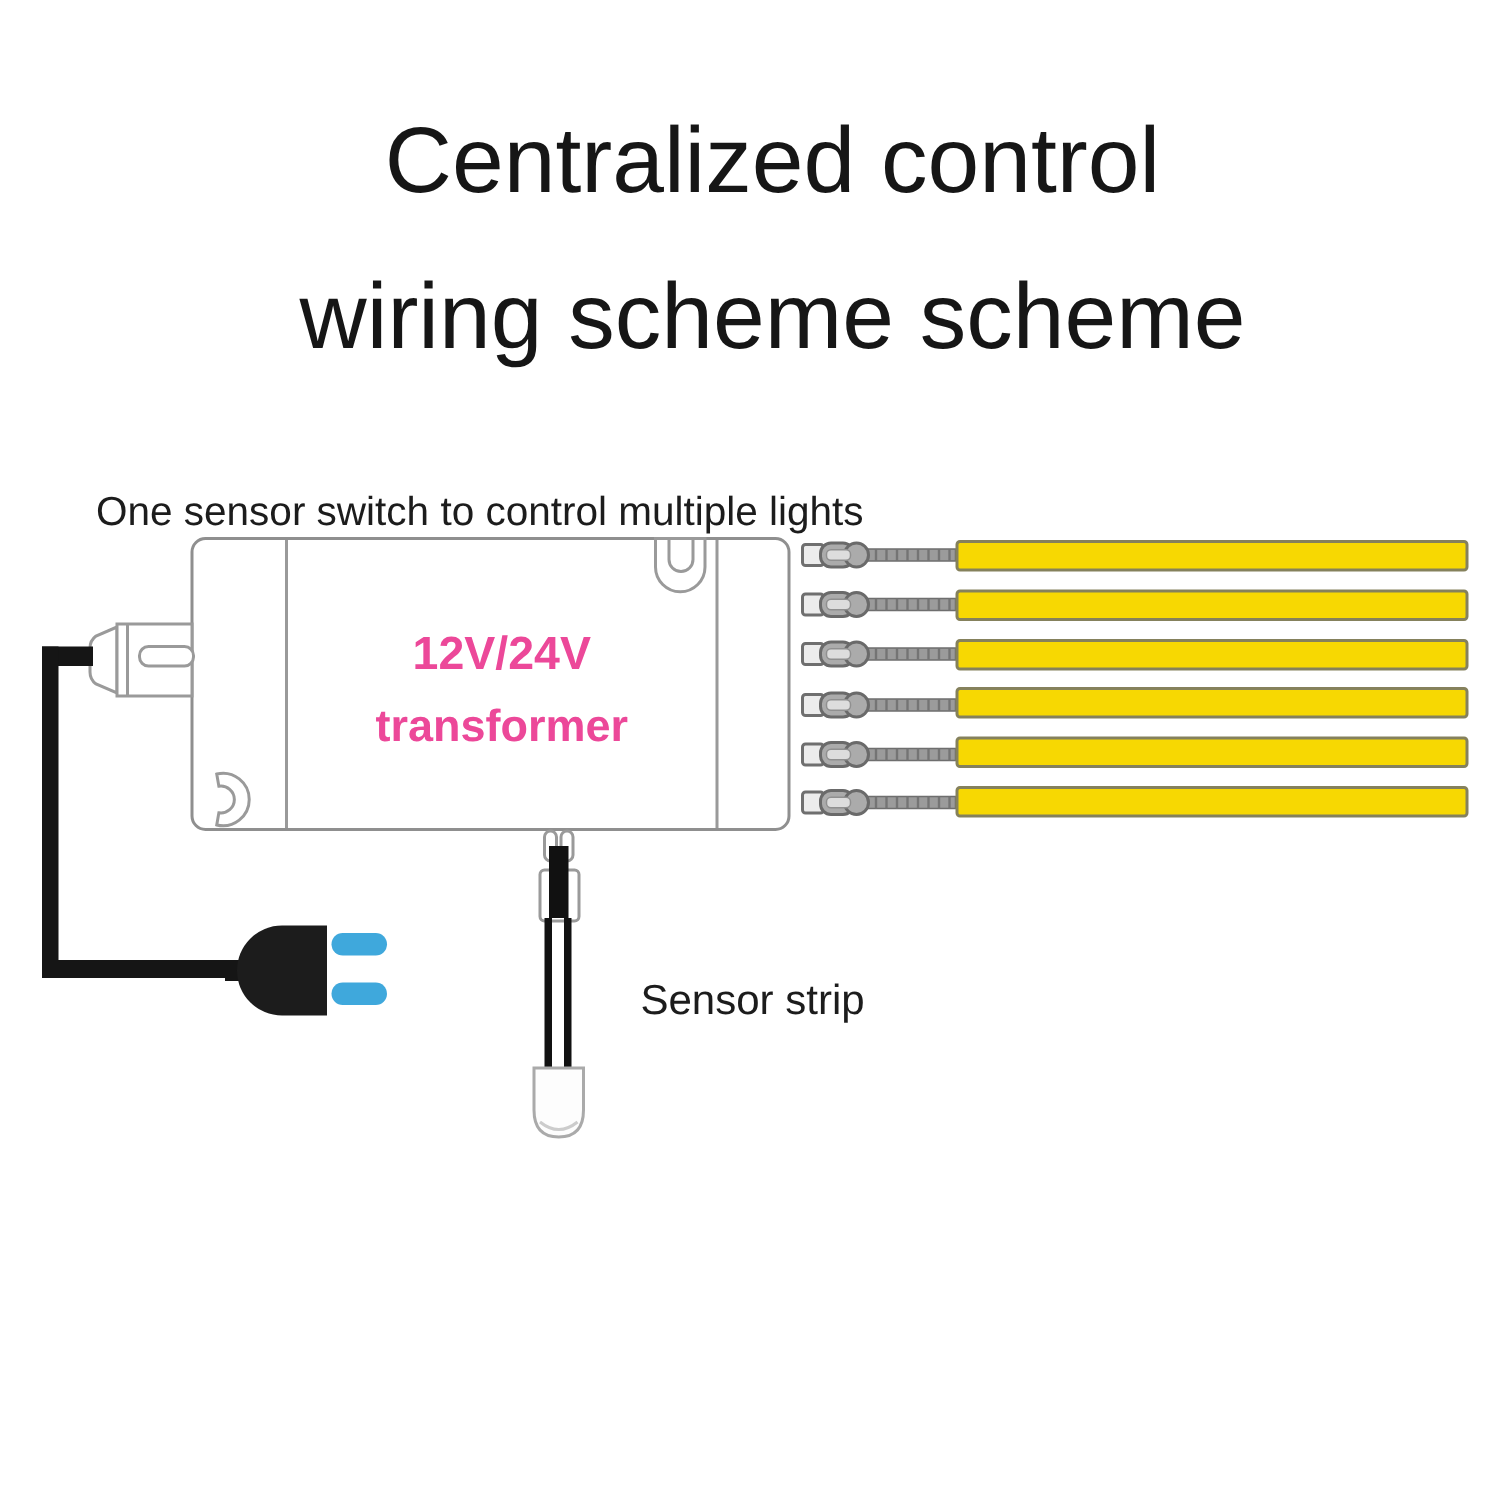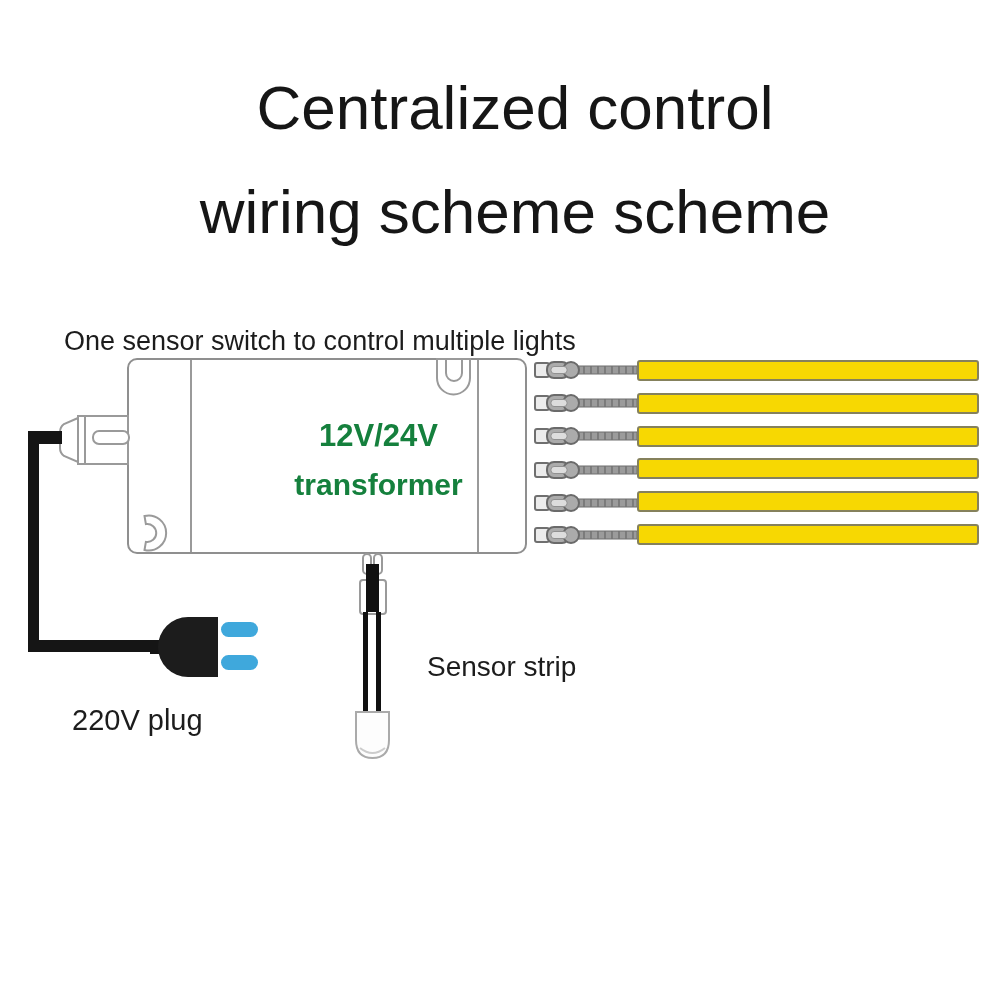--- a/index.html
+++ b/index.html
@@ -20,21 +20,21 @@
   .label-sensor-switch{left:427px;top:651px;font-size:28px;}
   .label-plug{left:72px;top:704px;font-size:29px;}
   
   .transformer-box{
     left:127px;top:358px;width:396px;height:192px;
     border:2px solid #8f8f8f;border-radius:10px;background:#ffffff;
   }
   .t-innerline{position:absolute;top:0;width:2px;height:100%;background:#9a9a9a;}
   .t-line-left{left:61px;}
   .t-line-right{left:348px;}
-  .t-text{position:absolute;left:63px;width:285px;text-align:center;font-weight:700;color:#15803d;padding-left:44px;}
+  .t-text{position:absolute;left:63px;width:285px;text-align:center;font-weight:700;color:#ec4899;}
   .t-text1{top:58px;font-size:31px;}
   .t-text2{top:108px;font-size:30px;}
   
   .led-strip{
     left:637px;width:338px;height:17px;background:#f7d802;
     border:2px solid #85815c;border-radius:3px;
   }
   
   .wire{background:#151515;}
   
@@ -46,21 +46,20 @@
 
 <div id="stage">
 
   <div class="abs title-wrap">
     <div class="title-line title-line1">Centralized control</div>
     <div class="title-line title-line2">wiring scheme scheme</div>
   </div>
 
   <div class="abs note label-one-sensor">One sensor switch to control multiple lights</div>
   <div class="abs note label-sensor-switch">Sensor strip</div>
-  <div class="abs note label-plug">220V plug</div>
 
   <div class="abs transformer-box">
     <div class="t-innerline t-line-left"></div>
     <div class="t-innerline t-line-right"></div>
     <div class="t-text t-text1">12V/24V</div>
     <div class="t-text t-text2">transformer</div>
   </div>
 
   <svg class="abs" style="left:127px;top:356px;" width="400" height="200" viewBox="0 0 400 200">
 

